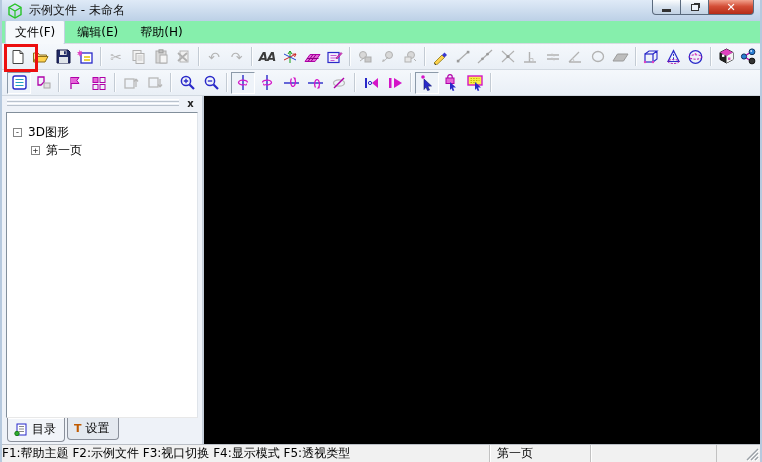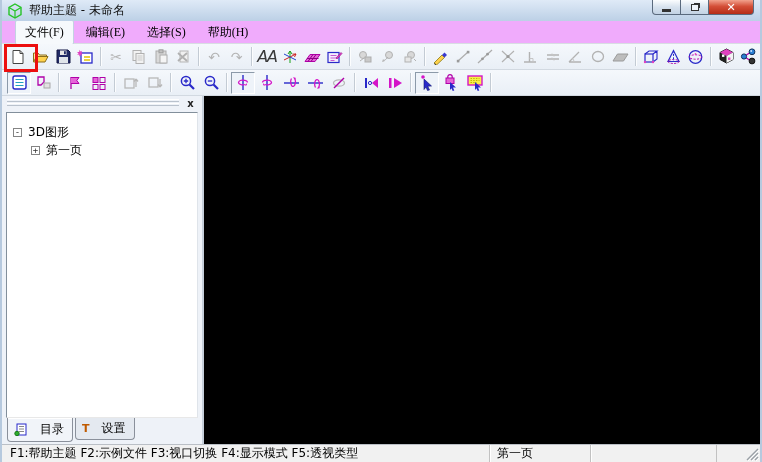--- a/index.html
+++ b/index.html
@@ -17,98 +17,97 @@
              justify-content:center; background:linear-gradient(#fbfdfe,#d7e2ee 50%,#c3d3e4); cursor:default; }
   .win-btn.minimize { width:29px; border-radius:0 0 0 4px; }
   .win-btn.restore  { width:28px; border-left:none; }
   .win-btn.close    { width:45px; border-left:none; border-radius:0 0 4px 0;
                       background:linear-gradient(#f2a28d,#d44f38 45%,#b52c17); color:#fff; font-weight:bold; }
   .glyph-min { width:9px; height:3px; background:#333; margin-top:6px; }
   .glyph-restore { width:8px; height:7px; border:1px solid #333; background:#eef4fa; box-shadow:2px -2px 0 -1px #333; }
   .glyph-close { font-size:11px; line-height:1; }
 
   
-  .menubar { height:23px; background:#f0abfc; border-bottom:1px solid #d8dde3; display:flex;
-             align-items:center; padding-left:12px; flex:0 0 auto;font-family:Liberation Serif, serif; }
+  .menubar { height:23px; background:#86efac; border-bottom:1px solid #d8dde3; display:flex;
+             align-items:center; padding-left:2px; flex:0 0 auto; }
   .menu-item { padding:3px 9px; margin:0 1px; border:1px solid transparent; border-radius:2px; }
   .menu-item.first { border-color:#c3d2e2; background:#f6f9fc; }
 
   
   .toolbar { height:26px; background:linear-gradient(#f5f8fc,#e9eff6); border-bottom:1px solid #d2d9e1;
              display:flex; align-items:center; padding-left:5px; flex:0 0 auto; }
   .tb { width:24px; height:22px; display:flex; align-items:center; justify-content:center; border:1px solid transparent; }
   .tb svg { display:block; }
   .tb.pressed { border-color:#8c9aa9 #ffffff #ffffff #8c9aa9; background:#eef3f9; }
   .sep { width:0; height:19px; border-left:1px solid #c3cbd4; border-right:1px solid #fcfdfe; margin:0 3px; }
   .gtxt { color:#b4b4b4; font-size:14px; line-height:1; }
-  .aa-glyph { font-size:16px; font-weight:normal; color:#3a3a3a; letter-spacing:-1px; font-style:italic; }
+  .aa-glyph { font-size:12px; font-weight:bold; color:#3a3a3a; letter-spacing:-1px; font-style:italic; }
 
   
   .main { flex:1 1 auto; display:flex; min-height:0; }
   .left-panel { width:202px; flex:0 0 auto; display:flex; flex-direction:column; background:#eef2f8;
                 border-right:2px solid #c6cfda; padding:2px 3px 0 3px; }
   .panel-header { height:10px; position:relative; margin:1px 2px 2px 2px; }
   .grip-line { height:3px; border-top:1px solid #ffffff; border-bottom:1px solid #b9c2cd; margin-right:18px; }
   .grip-line + .grip-line { margin-top:1px; }
   .panel-close { position:absolute; right:0; top:-2px; width:13px; height:13px; font-size:10px; font-weight:bold;
                  color:#222; display:flex; align-items:center; justify-content:center; }
   .tree-box { flex:1 1 auto; background:#fff; border:1px solid #828f9b; border-bottom-color:#e8e8e8;
               border-right-color:#dfe4ea; margin:1px 1px 0 1px; padding:10px 4px 4px 6px; overflow:hidden; }
   .tree-row { display:flex; align-items:center; height:18px; }
   .tree-row.child { padding-left:18px; }
   .toggle-box { width:9px; height:9px; border:1px solid #848484; background:#fff; font-size:9px; line-height:7px;
                 text-align:center; margin-right:6px; flex:0 0 auto; color:#333; font-family:"DejaVu Sans Mono",monospace; }
   .tabs { height:26px; flex:0 0 auto; display:flex; align-items:flex-start; padding:0 0 0 2px; }
-  .tab { display:flex; align-items:center; gap:12px; padding:3px 8px 4px 6px; border:1px solid #8a909b;
+  .tab { display:flex; align-items:center; gap:4px; padding:3px 8px 4px 6px; border:1px solid #8a909b;
          border-top:none; border-radius:0 0 4px 4px; background:#e4e9f0; height:22px; margin-right:2px; }
   .tab.active { background:#f1f4f9; height:24px; box-shadow:0 1px 0 #fff inset; }
   .tab-glyph-t { color:#c05a00; font-weight:bold; font-size:11px; }
   .canvas { flex:1 1 auto; background:#000; }
 
   
   .statusbar { height:18px; flex:0 0 auto; background:#f1f1f1; border-top:1px solid #babfc6; display:flex;
                align-items:center; font-size:12px; }
   .sb-cell { height:100%; display:flex; align-items:center; }
-  .sb-help { flex:1 1 auto; padding-left:8px; white-space:nowrap; overflow:hidden; }
+  .sb-help { flex:1 1 auto; padding-left:0; white-space:nowrap; overflow:hidden; }
   .sb-page { width:101px; border-left:1px solid #c2c2c2; box-shadow:1px 0 0 #fff inset; padding-left:7px; }
   .sb-empty { width:126px; border-left:1px solid #c2c2c2; box-shadow:1px 0 0 #fff inset; }
   .sb-grip { width:44px; border-left:1px solid #c2c2c2; position:relative; }
   .sb-grip svg { position:absolute; right:1px; bottom:1px; }
 
   
   .red-box { position:absolute; left:2px; top:44px; width:34px; height:28px; border:3px solid #ec0f0f; z-index:20; }
 </style>
 </head>
 <body>
 
 <div class="window">
 
   <div class="titlebar">
     <svg width="16" height="16" viewBox="0 0 16 16">
       <path d="M8 1 L14 4.5 L14 11.5 L8 15 L2 11.5 L2 4.5 Z" fill="none" stroke="#27c427" stroke-width="1.4"></path>
       <path d="M2 4.5 L8 8 L14 4.5 M8 8 L8 15" fill="none" stroke="#27c427" stroke-width="1.2"></path>
     </svg>
-    <span class="title-text">帮助主题 - 未命名</span>
+    <span class="title-text">示例文件 - 未命名</span>
     <div class="win-controls">
       <div class="win-btn minimize">
           <div class="glyph-min"></div>
         </div>
       <div class="win-btn restore">
           <div class="glyph-restore"></div>
         </div>
       <div class="win-btn close">
           <span class="glyph-close">✕</span>
         </div>
     </div>
   </div>
 
   <div class="menubar">
     <span class="menu-item first">文件(F)</span>
     <span class="menu-item">编辑(E)</span>
-    <span class="menu-item">选择(S)</span>
     <span class="menu-item">帮助(H)</span>
   </div>
 
   <div class="toolbar">
     <div class="tb">
       <svg width="16" height="16" viewBox="0 0 16 16">
         <path d="M3 1.5 h7 l3 3 v10 h-10 z" fill="#fff" stroke="#444" stroke-width="1"></path>
         <path d="M10 1.5 v3 h3" fill="none" stroke="#444" stroke-width="1"></path>
       </svg>
     </div>

